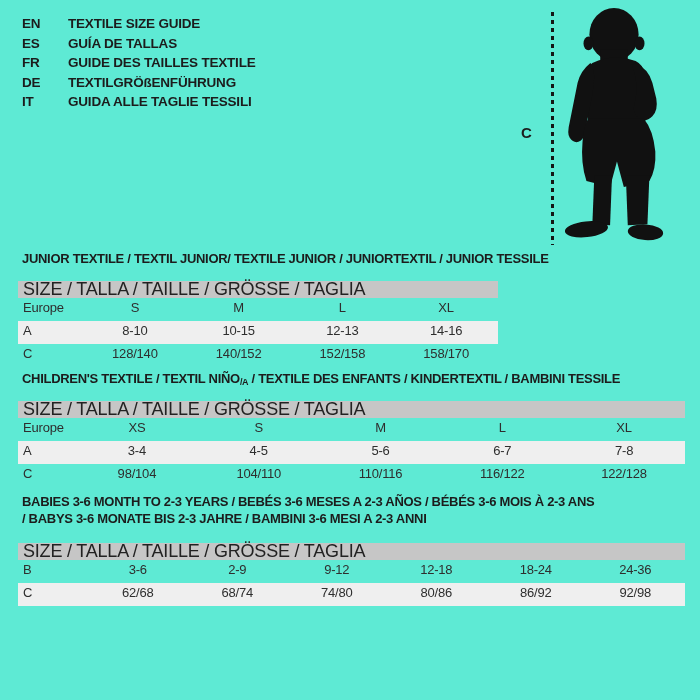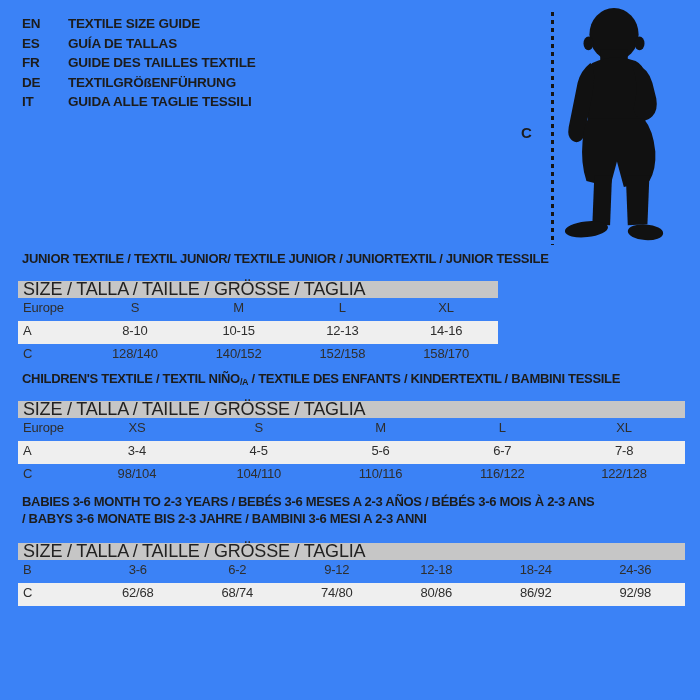--- a/index.html
+++ b/index.html
@@ -1,17 +1,17 @@
 <!DOCTYPE html>
 <html><head>
 <meta charset="utf-8">
 <style>
   html,body{margin:0;padding:0;}
   .page{
-    position:relative;width:700px;height:700px;background:#3b82f6;
+    position:relative;width:700px;height:700px;background:#5eead4;
     font-family:"Liberation Sans", sans-serif;color:#1c1c1c;overflow:hidden;
     letter-spacing:-0.2px;
   }
   
   .lang-list{position:absolute;left:22px;top:14px;}
   .lang-row{display:flex;line-height:19.6px;font-size:13.5px;font-weight:bold;}
   .lang-code{width:46px;flex:0 0 46px;}
   
   .height-line{
     position:absolute;left:551px;top:12px;width:3px;height:233px;
@@ -150,21 +150,21 @@
       <div class="tcell">122/128</div>
     </div>
   </div>
 
   <div class="sec-title" style="top:494px;max-width:578px;">BABIES 3-6 MONTH TO 2-3 YEARS / BEBÉS 3-6 MESES A 2-3 AÑOS / BÉBÉS 3-6 MOIS À 2-3 ANS / BABYS 3-6 MONATE BIS 2-3 JAHRE / BAMBINI 3-6 MESI A 2-3 ANNI</div>
   <div class="size-table t3" style="top:543px;width:667px;">
     <div class="thead">SIZE / TALLA / TAILLE / GRÖSSE / TAGLIA</div>
     <div class="trow">
       <div class="tlabel">B</div>
       <div class="tcell">3-6</div>
-      <div class="tcell">6-2</div>
+      <div class="tcell">2-9</div>
       <div class="tcell">9-12</div>
       <div class="tcell">12-18</div>
       <div class="tcell">18-24</div>
       <div class="tcell">24-36</div>
     </div>
     <div class="trow">
       <div class="tlabel">C</div>
       <div class="tcell">62/68</div>
       <div class="tcell">68/74</div>
       <div class="tcell">74/80</div>

